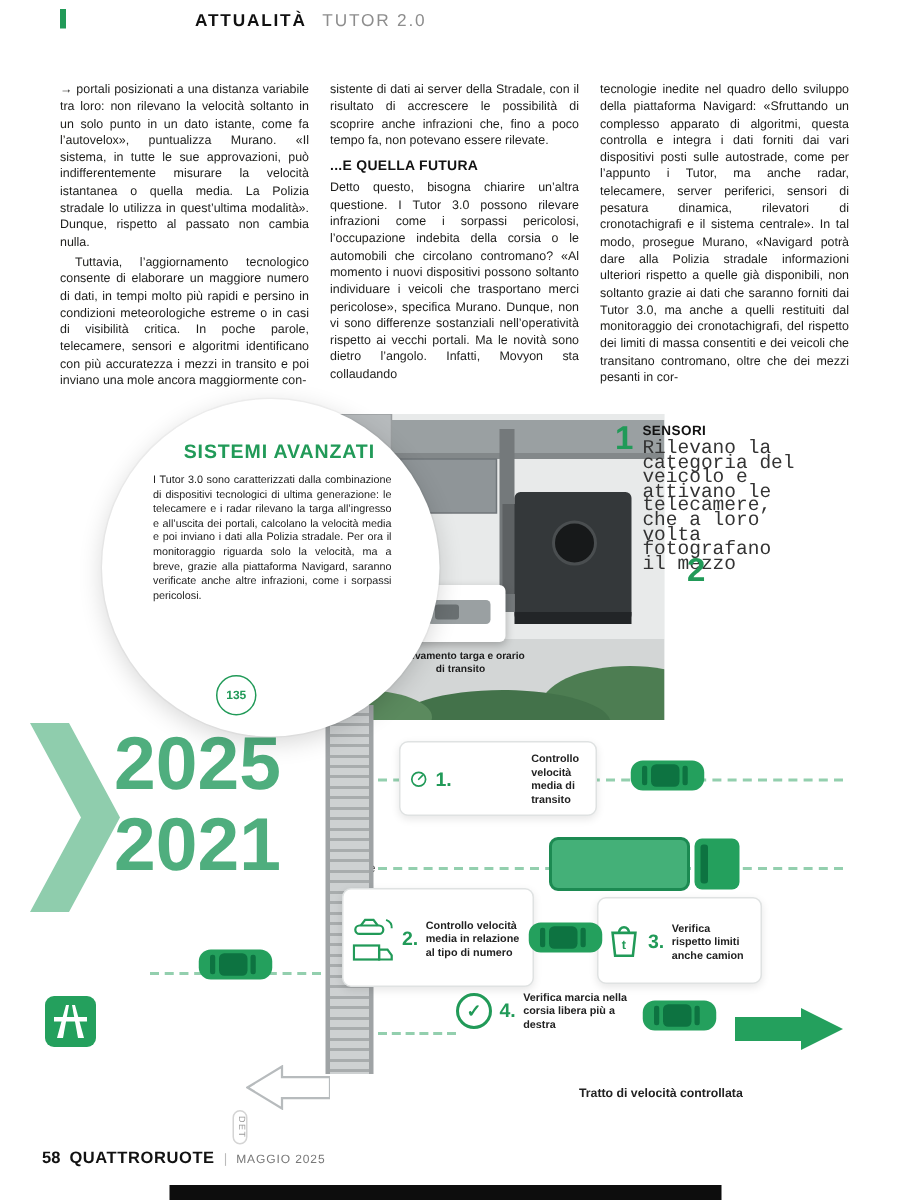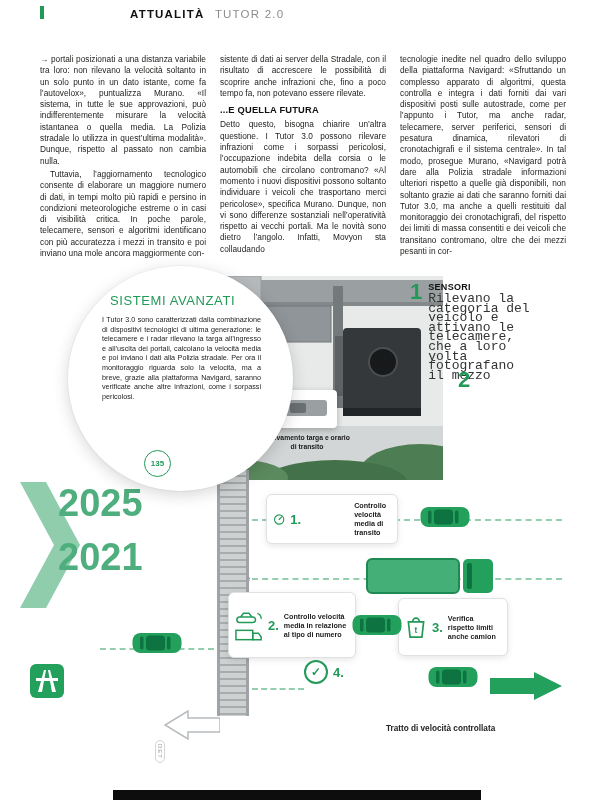--- a/index.html
+++ b/index.html
@@ -17,21 +17,21 @@
   .col p{margin:0;}
   .col .indent{text-indent:10px;margin-top:2px;}
   .col1{left:40px;height:232px;}
   .col2{left:220px;height:232px;}
   .col3{left:400px;height:242px;}
   .subhead{font-weight:800;font-size:9.3px;margin:6px 0 3px 0;color:#111;letter-spacing:.2px;}
 
   
   .circle{position:absolute;left:68px;top:266px;width:225px;height:225px;border-radius:50%;
           background:#fff;z-index:6;box-shadow:0 4px 16px rgba(0,0,0,.16),0 0 0 1px rgba(0,0,0,.03);}
-  .ctitle{margin-top:28px;text-align:left;color:#219a58;font-weight:400;font-size:13px;
+  .ctitle{margin-top:28px;text-align:right;color:#219a58;font-weight:700;font-size:13px;
           line-height:14px;letter-spacing:.6px;width:140px;margin-left:42px;}
   .cbody{margin:7px 32px 0 34px;font-size:7.2px;line-height:9.6px;text-align:justify;color:#222;}
   .badge135{position:absolute;left:76px;top:184px;width:25px;height:25px;border:1.6px solid #219a58;
             border-radius:50%;color:#219a58;font-size:8px;font-weight:800;display:flex;
             align-items:center;justify-content:center;background:#fff;}
 
   
   .photo{position:absolute;left:215px;top:276px;width:228px;height:204px;z-index:1;overflow:hidden;
          background:#e8eaea;}
   .photo-label-box{position:absolute;left:60px;top:114px;width:62px;height:38px;background:#fff;
@@ -44,21 +44,21 @@
   .ann{position:absolute;display:flex;gap:6px;z-index:5;}
   .ann1{left:410px;top:282px;width:152px;}
   .ann2{left:458px;top:370px;width:132px;}
   .ann .num{font-size:22px;font-weight:800;color:#219a58;line-height:20px;}
   .ann .atext{width:106px;}
   .ann .atitle{font-size:9px;font-weight:800;color:#111;letter-spacing:.3px;}
   .ann .abody{font-size:13px;line-height:9.6px;color:#333;margin-top:2px;font-family:Liberation Mono, monospace;}
 
   
   .chev{position:absolute;left:20px;top:482px;z-index:0;}
-  .year{position:absolute;left:58px;font-size:38px;font-weight:800;color:#4fae7e;line-height:1;
+  .year{position:absolute;left:76px;font-size:50px;font-weight:800;color:#4fae7e;line-height:1;
         letter-spacing:0;z-index:1;}
   .year1{top:484px;}
   .year2{top:538px;}
   .eoltre{position:absolute;left:196px;top:574px;font-size:8px;color:#333;z-index:1;padding-left:32px;}
 
   .pillar{position:absolute;left:217px;top:470px;width:26px;height:246px;z-index:1;
           background:repeating-linear-gradient(180deg,#ced1d2 0px,#ced1d2 5px,#a8acad 5px,#a8acad 7px);
           border-left:3px solid #9fa3a5;border-right:3px solid #9fa3a5;}
 
   .dash{position:absolute;border-top:2px dashed #93cfae;z-index:2;}
@@ -229,20 +229,21 @@
       <path d="M9 9 a4 4.5 0 0 1 8 0" fill="none" stroke="#219a58" stroke-width="2"></path>
       <text x="13" y="22" text-anchor="middle" font-size="10" font-weight="bold" fill="#219a58">t</text>
     </svg>
     <span class="snum">3.</span>
     <span class="slabel">Verifica rispetto limiti anche camion</span>
   </div>
 
   <div class="step4">
     <span class="checkcircle">✓</span>
     <span class="snum">4.</span>
+    <span class="slabel">Verifica marcia nella corsia libera più a destra</span>
   </div>
 
   <svg class="car car1" width="50" height="22" viewBox="0 0 50 22">
     <rect x="0.5" y="1" width="49" height="20" rx="8" fill="#24a05d"></rect>
     <rect x="14" y="3.5" width="19" height="15" rx="3.5" fill="#0d7341"></rect>
     <rect x="35" y="4.5" width="3.5" height="13" rx="1.5" fill="#0d7341"></rect>
     <rect x="8" y="4.5" width="3.5" height="13" rx="1.5" fill="#0d7341"></rect>
   </svg>
   <svg class="car car2" width="50" height="22" viewBox="0 0 50 22">
     <rect x="0.5" y="1" width="49" height="20" rx="8" fill="#24a05d"></rect>
@@ -280,16 +281,22 @@
     <rect width="34" height="34" rx="6" fill="#24a05d"></rect>
     <path d="M8 28 L14 6 h2 L12 28 z" fill="#fff"></path>
     <path d="M26 28 L20 6 h-2 L22 28 z" fill="#fff"></path>
     <rect x="6" y="14" width="22" height="3" fill="#fff"></rect>
   </svg>
 
   <div class="track-label">Tratto di velocità controllata</div>
 
   <div class="credit">DET</div>
 
+  <div class="footer">
+    <span class="fpage">58</span>
+    <span class="fbrand">QUATTRORUOTE</span>
+    <span class="fsep">|</span>
+    <span class="fissue">MAGGIO 2025</span>
+  </div>
 
   <div class="blackbar"></div>
 
 </div>
 
 </body></html>

